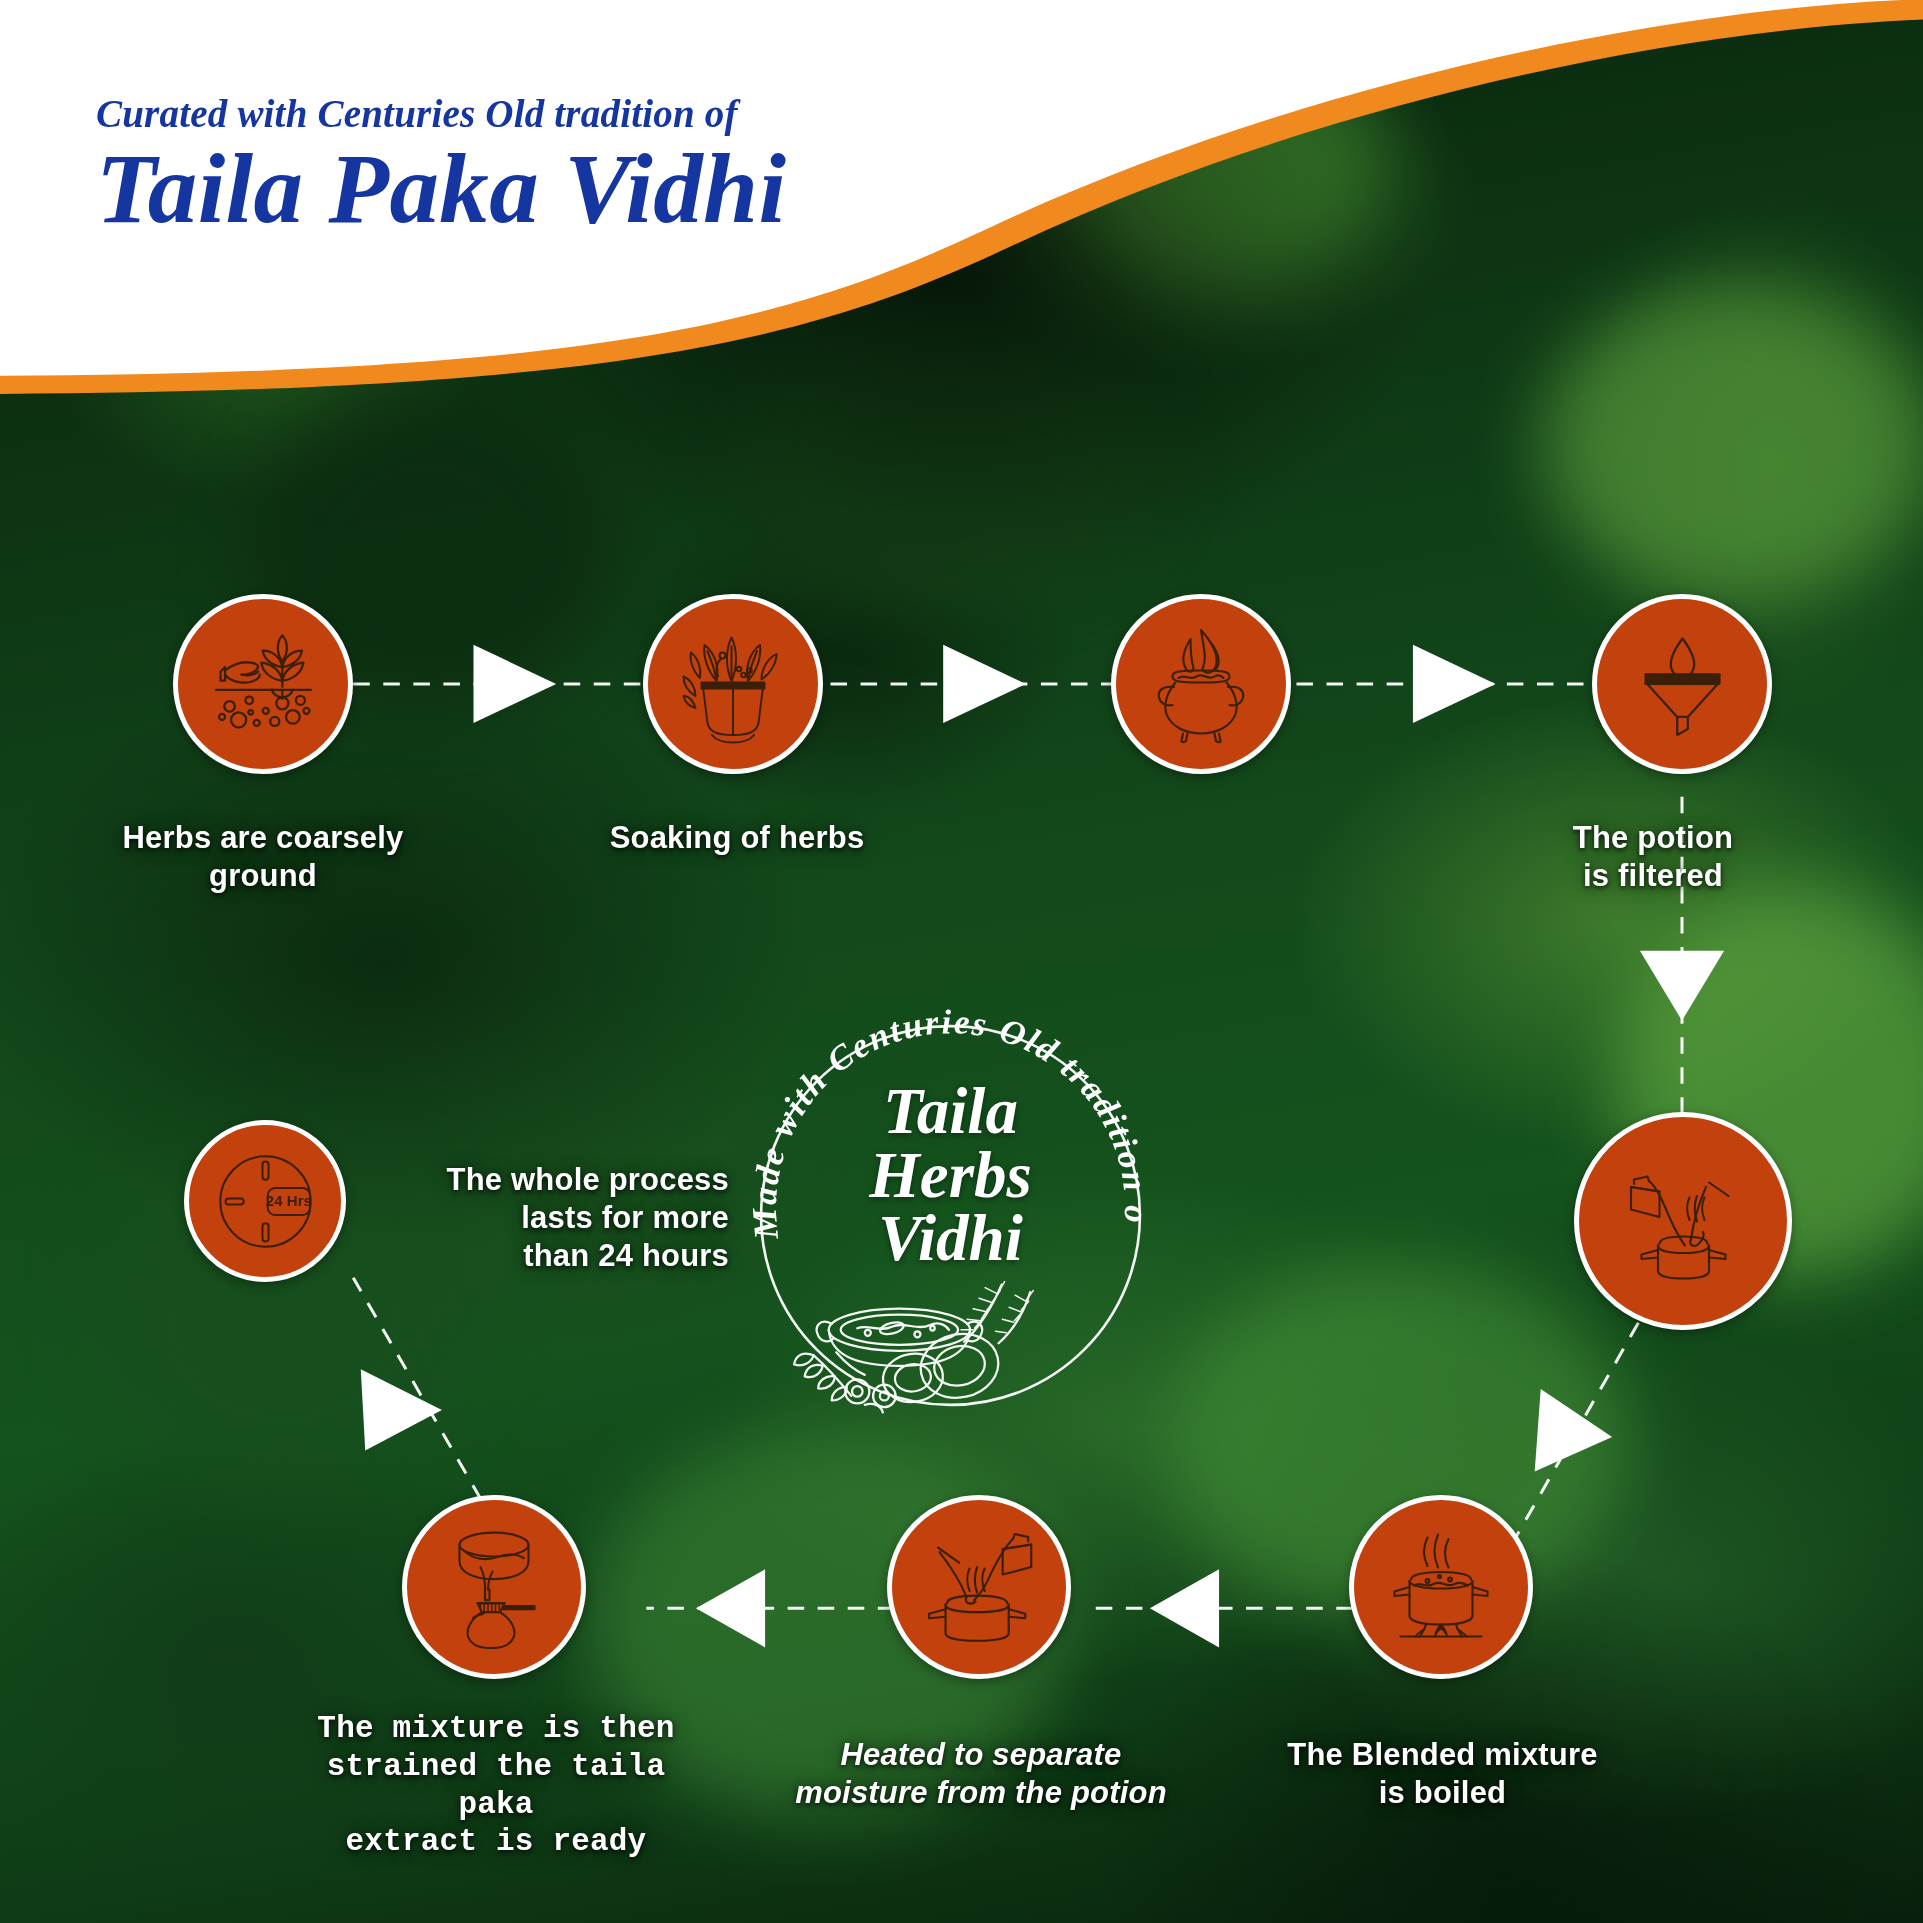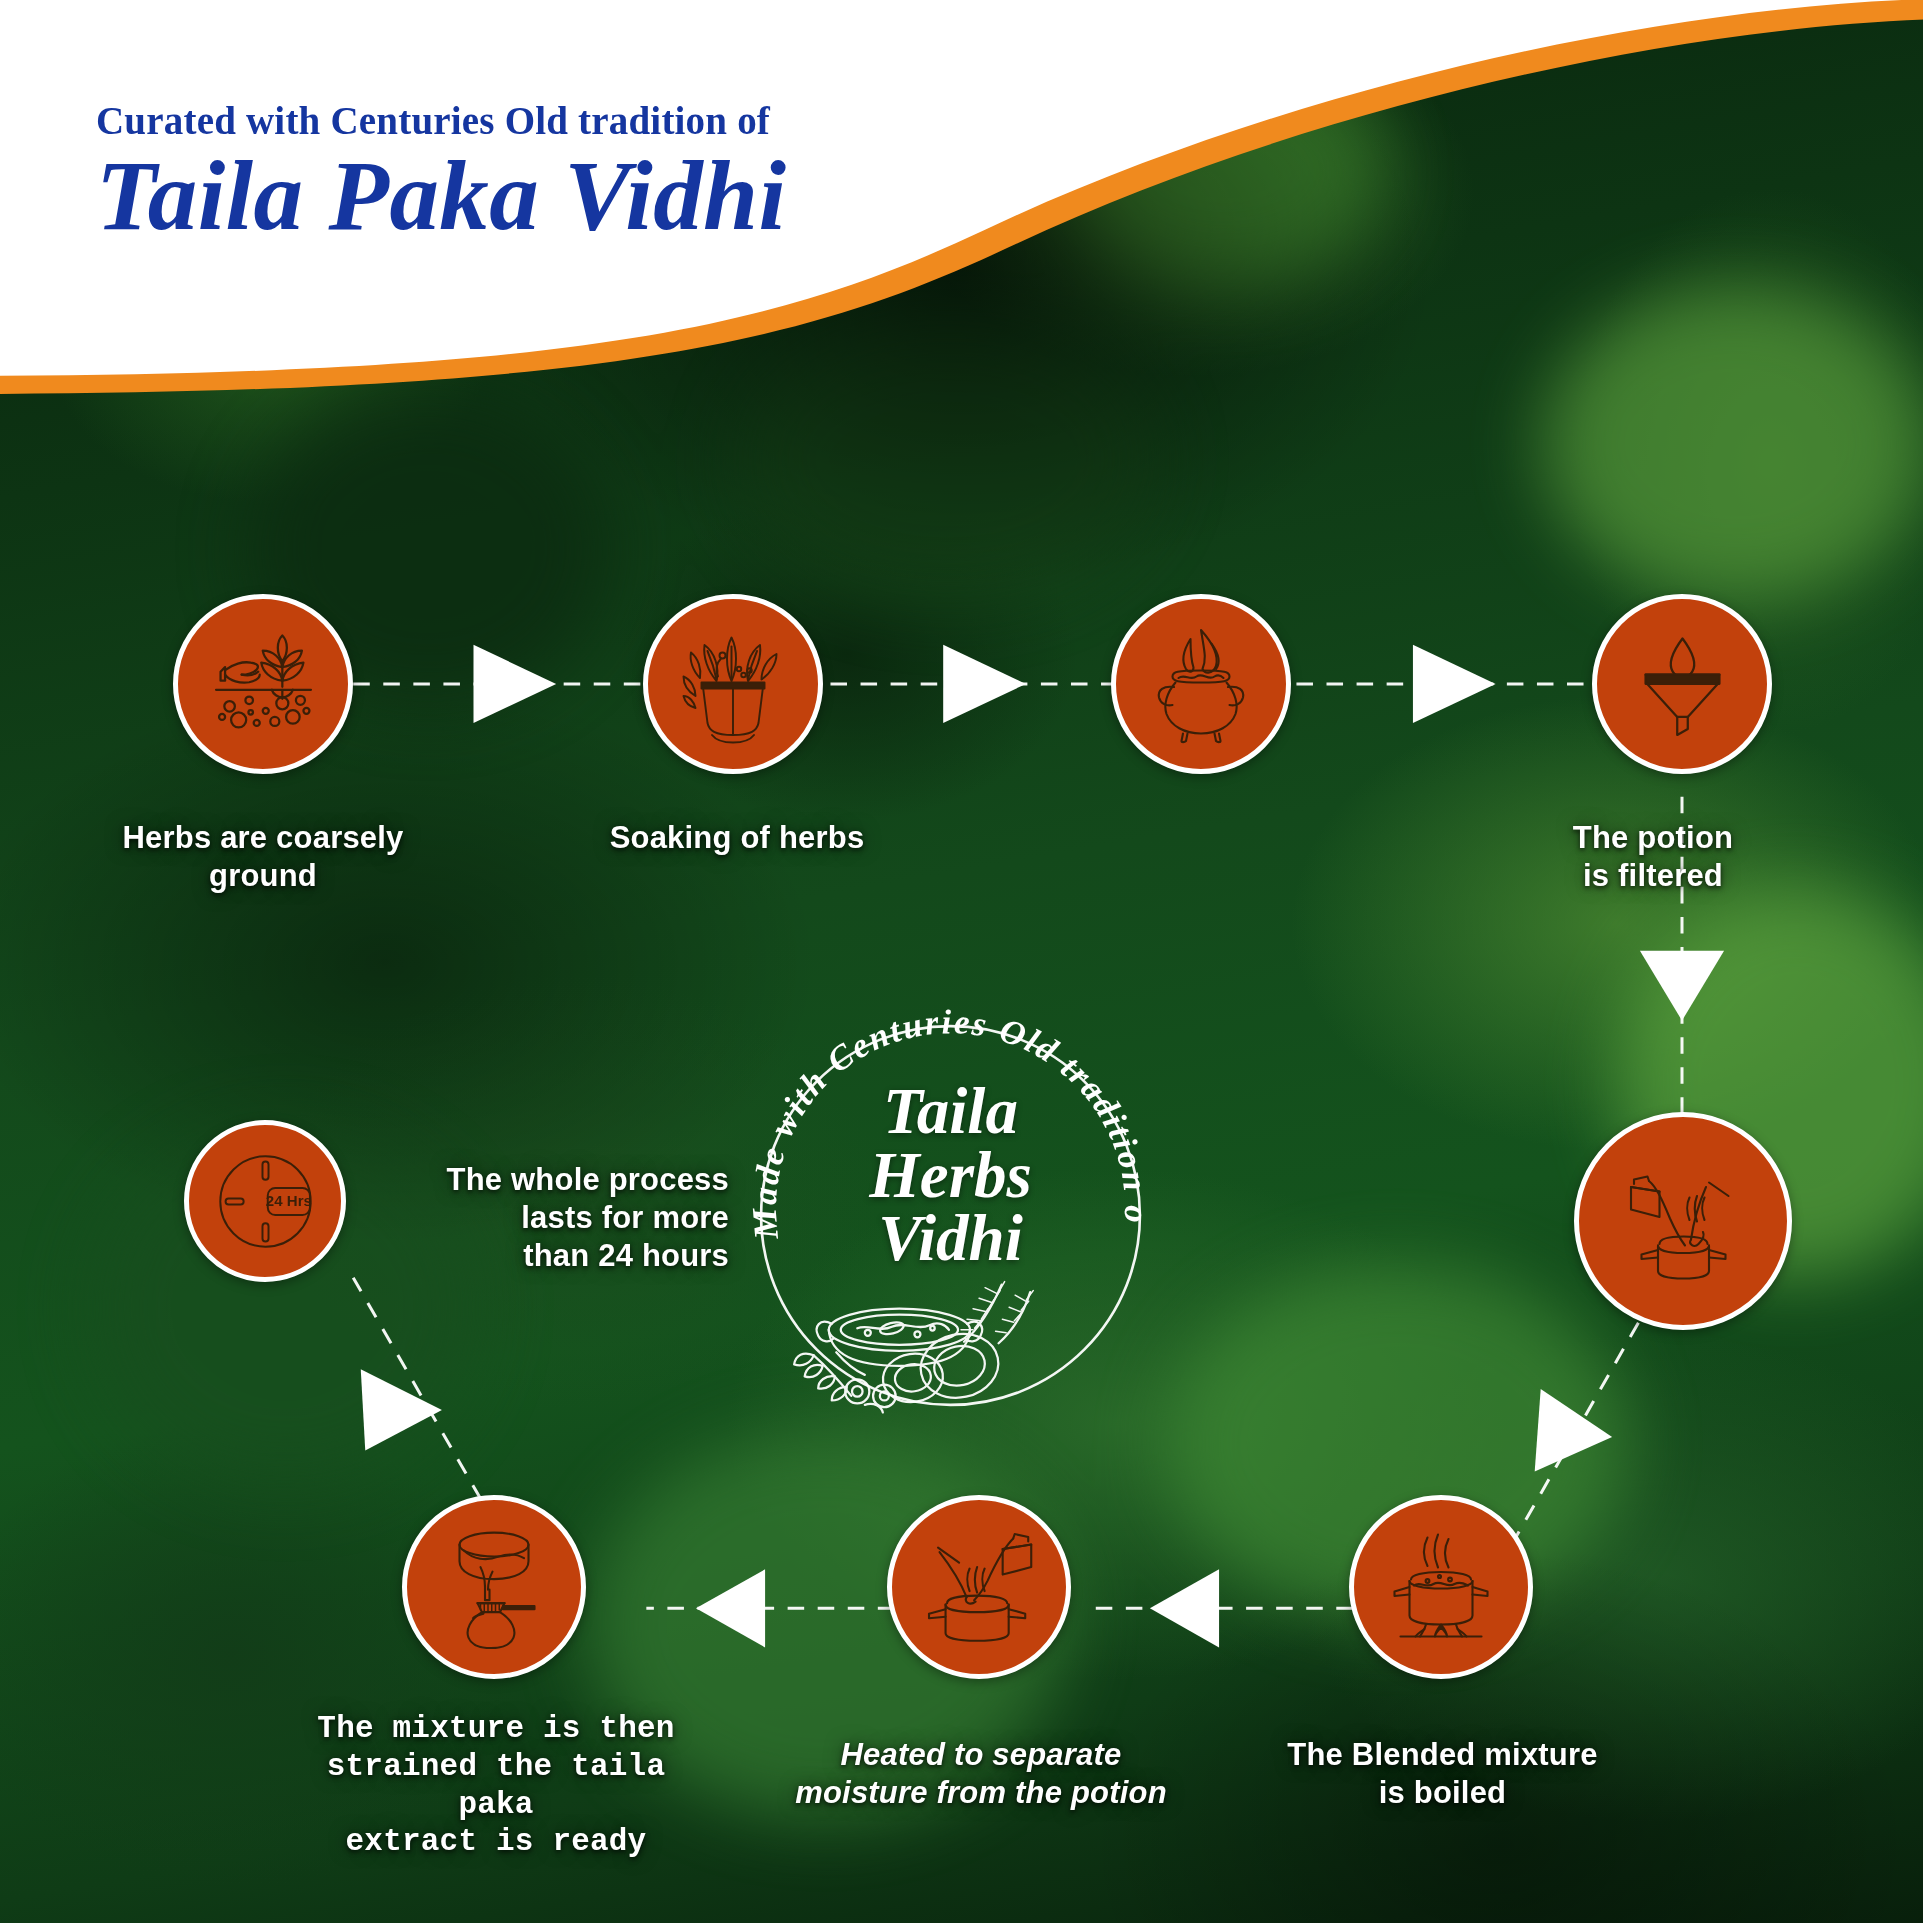--- a/index.html
+++ b/index.html
@@ -30,22 +30,22 @@
     background:
       radial-gradient(ellipse 676px 466px at 50% 14%, rgba(0,0,0,.55), rgba(0,0,0,0) 70%),
       radial-gradient(ellipse 601px 391px at 20% 50%, rgba(0,0,0,.4), rgba(0,0,0,0) 72%),
       radial-gradient(ellipse 571px 421px at 78% 96%, rgba(0,0,0,.35), rgba(0,0,0,0) 72%);
   }
 
   
   .header-wrap{position:absolute;left:0;top:0;width:1924px;height:421px;}
   .header-svg{position:absolute;left:0;top:0;}
   .header-text{position:absolute;left:96px;top:84px;width:1127px;}
-  .kicker{color:#1536A0;font-family:"Liberation Serif",serif;
-    font-weight:700;font-size:39px;letter-spacing:0.2px;margin:16px 0 3px 0;line-height:1.1;}
+  .kicker{color:#1536A0;font-family:"Liberation Serif",serif;font-style:italic;
+    font-weight:700;font-size:39px;letter-spacing:0.2px;margin:9px 0 3px 0;line-height:1.1;}
   .title{color:#1536A0;font-family:"Liberation Serif",serif;font-style:italic;
     font-weight:700;font-size:99px;line-height:1.02;margin:0;letter-spacing:0.4px;}
 
   
   .step{position:absolute;}
   .circle{position:relative;border-radius:50%;background:#c2410c;
     border:5.3px solid #ffffff;box-sizing:border-box;
     display:flex;align-items:center;justify-content:center;
     box-shadow:0 3px 10.5px rgba(0,0,0,.35);}
   .circle svg{display:block;}

